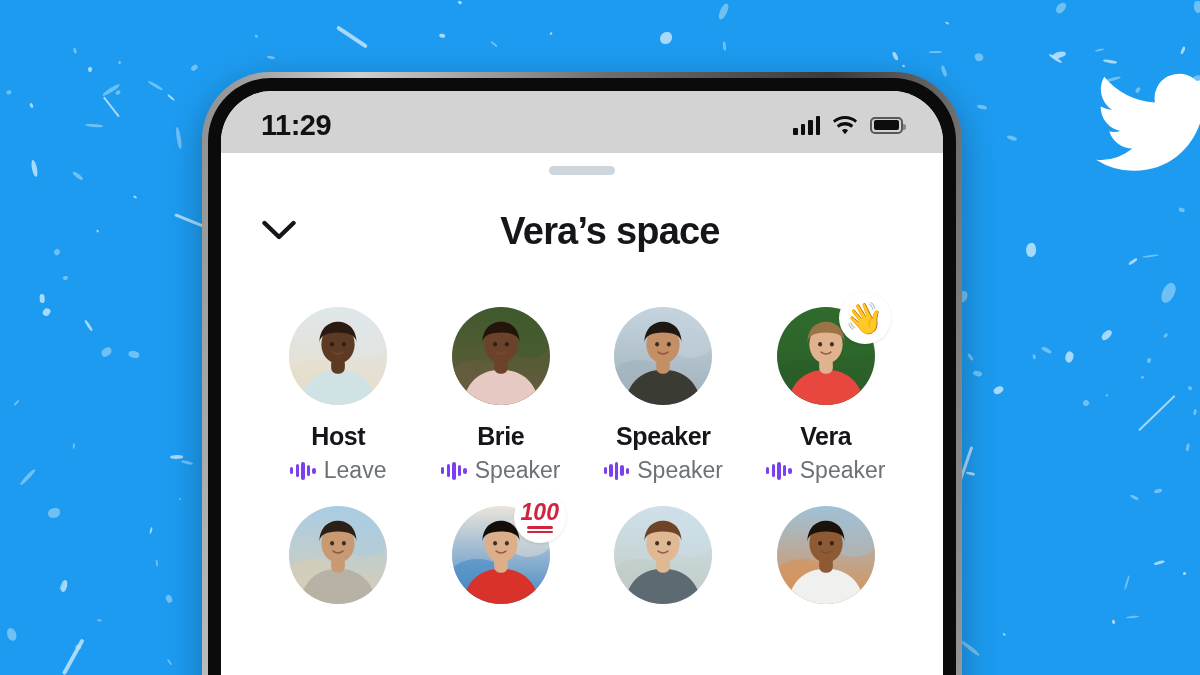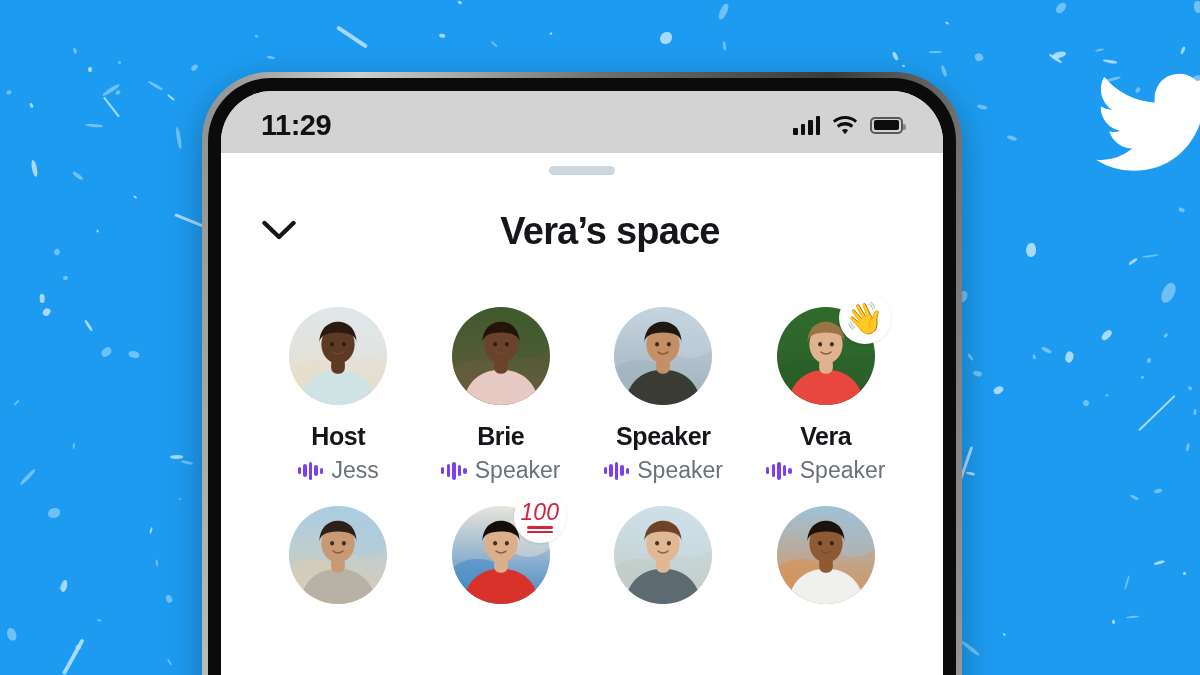--- a/index.html
+++ b/index.html
@@ -151,21 +151,21 @@
   .emoji-badge {
     position:absolute;
     right:-16px; top:-15px;
     width:52px; height:52px;
     background:#fff; border-radius:50%;
     display:flex; align-items:center; justify-content:center;
     font-size:31px; line-height:1;
     box-shadow:0 1px 3px rgba(0,0,0,.10);
   }
   .emoji-badge.num {
-    font-size:23px; font-weight:normal; color:#d1243f;
+    font-size:23px; font-weight:bold; color:#d1243f;
   }
   .pname {
     margin-top:17px;
     font-size:25px; font-weight:bold;
     color:#141619; letter-spacing:-.4px;
   }
   .prole {
     margin-top:6px;
     display:flex; align-items:center; gap:8px;
     font-size:23px; color:#6b7177;
@@ -480,21 +480,21 @@
                   </div>
                   <div class="pname">Host</div>
                   <div class="prole">
                     <span class="wave-ico">
                       <i style="background: rgb(123, 63, 242);"></i>
                       <i style="background: rgb(123, 63, 242);"></i>
                       <i style="background: rgb(123, 63, 242);"></i>
                       <i style="background: rgb(123, 63, 242);"></i>
                       <i style="background: rgb(123, 63, 242);"></i>
                     </span>
-                    <span>Jess</span>
+                    <span>Leave</span>
                   </div>
                 </div>
                 <div class="person">
                   <div class="av-wrap">
                     <div class="avatar">
       <svg viewBox="0 0 100 100" preserveAspectRatio="xMidYMid slice">
         <defs>
           <linearGradient id="bg01" x1="0" y1="0" x2="0" y2="1">
             <stop offset="0%" stop-color="#3e5a2c"></stop>
             <stop offset="100%" stop-color="#6a5c3f"></stop>

